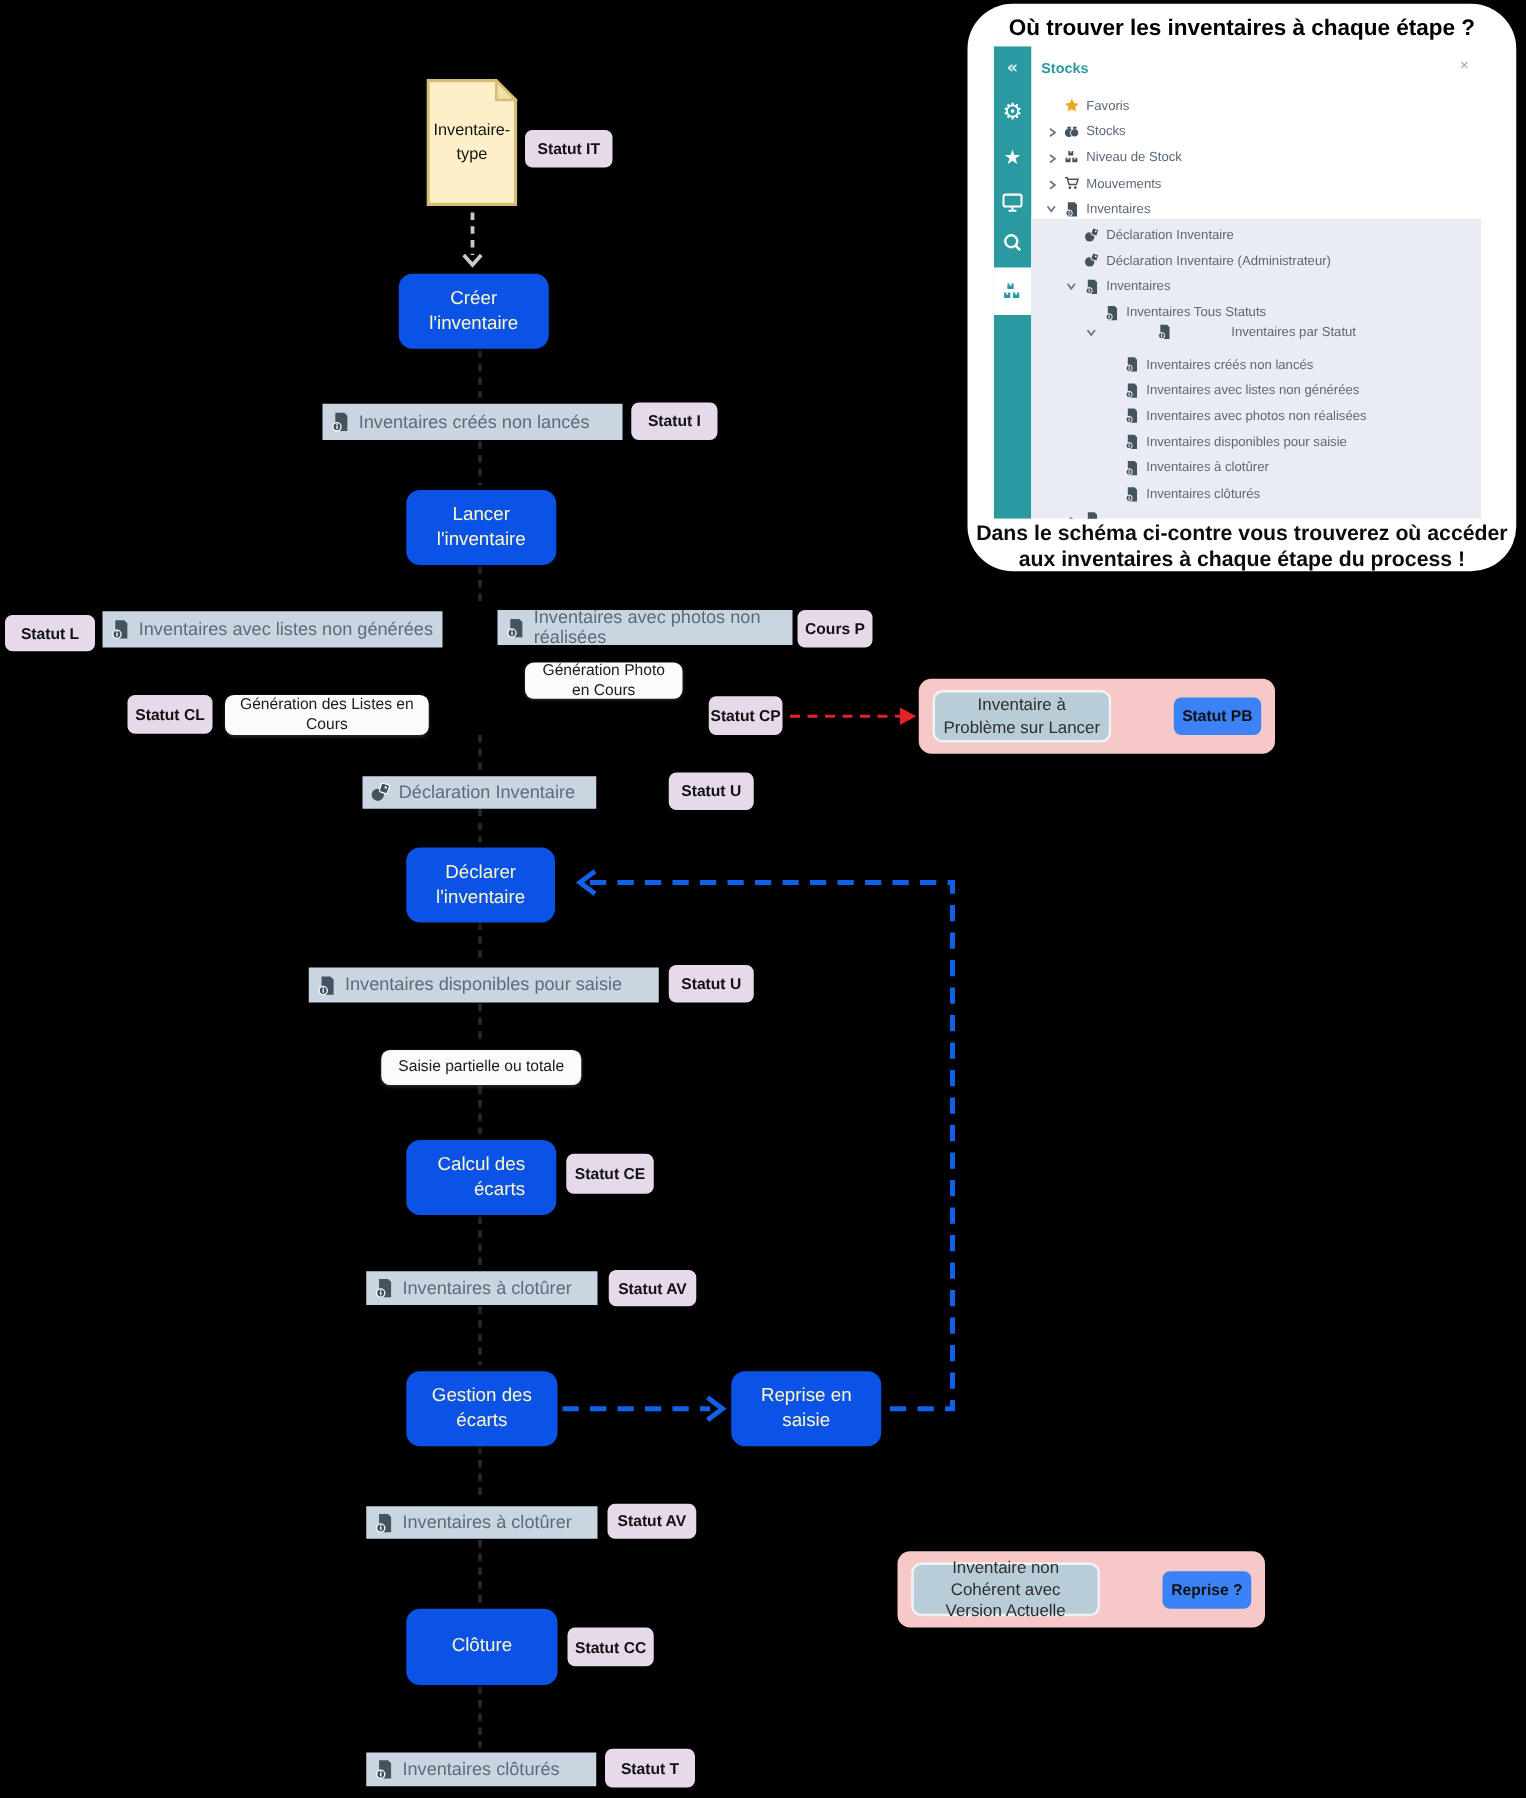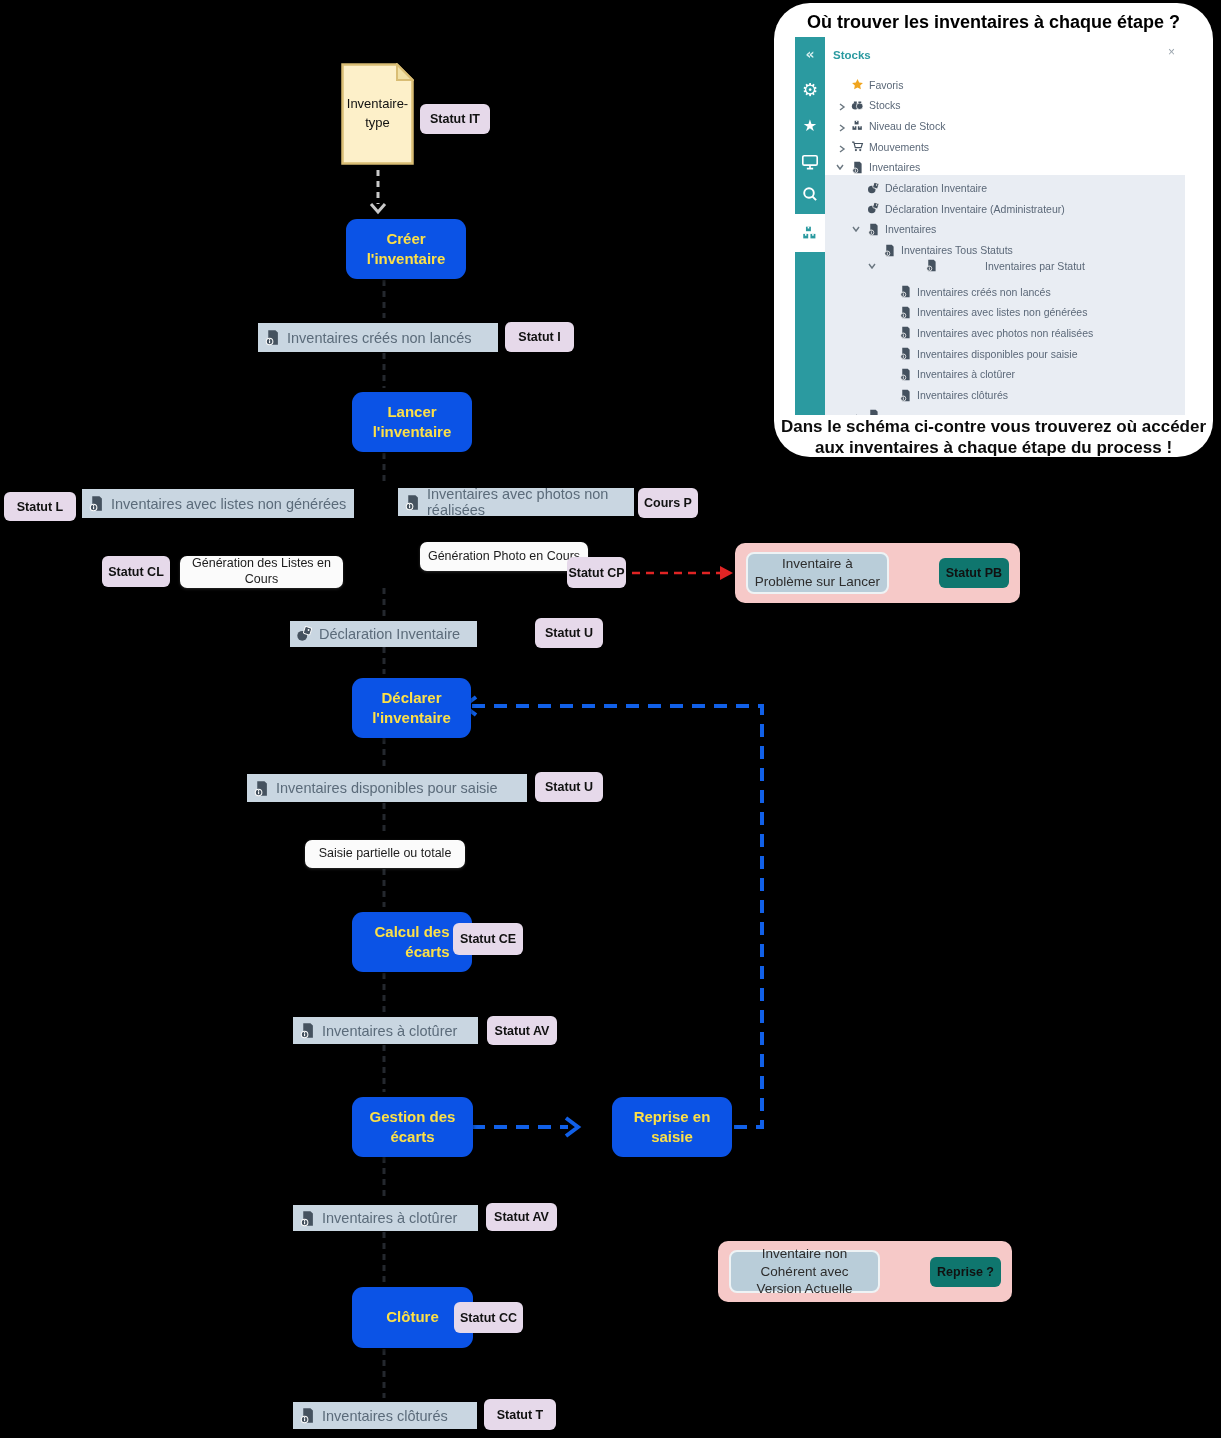--- a/index.html
+++ b/index.html
@@ -2,42 +2,42 @@
 <html style="--blue: #0b53e6; --teal: #2b9aa0; --barbg: #c9d6e1; --bartx: #5b6b7a; --badge: #e6d9ea; --alert: #f6c9c8; --alertin: #b9cdd9; --hl: #e9edf3;"><head>
 <meta charset="utf-8">
 <style>
   html,body{margin:0;padding:0;background:#000;}
   body{width:1221px;height:1438px;position:relative;overflow:hidden;
        font-family:"Liberation Sans",sans-serif;}
   #stage{position:absolute;inset:0;}
   #connectors{position:absolute;left:0;top:0;z-index:1;}
   #flow{position:absolute;inset:0;z-index:2;}
   .node{position:absolute;box-sizing:border-box;}
-  .node.action{background:var(--blue);border-radius:11px;color:#fde047;font-weight:bold;
+  .node.action{background:var(--blue);border-radius:11px;color:#fef9c3;font-weight:normal;
     font-size:15px;line-height:1.35;display:flex;align-items:center;justify-content:center;
-    text-align:center;white-space:pre-line;box-shadow:0 2px 4px rgba(0,0,0,.6);margin-left:27px;}
+    text-align:center;white-space:pre-line;box-shadow:0 2px 4px rgba(0,0,0,.6);}
   .node.queue{background:var(--barbg);color:var(--bartx);font-size:14.5px;
     display:flex;align-items:center;gap:6px;padding-left:6px;}
   .qicon{width:17px;height:17px;flex:0 0 17px;display:inline-flex;}
   .qicon svg{width:100%;height:100%;}
   .node.badge{background:var(--badge);border-radius:6px;color:#111;font-size:12.5px;
     font-weight:bold;display:flex;align-items:center;justify-content:center;text-align:center;}
   .node.process{background:#fbfbfb;border-radius:7px;color:#1c1c1c;font-size:12.5px;
     display:flex;align-items:center;justify-content:center;text-align:center;line-height:1.25;
     padding:2px 6px;box-shadow:0 1px 3px rgba(120,120,120,.35);}
   .node.note{background:transparent;}
   .note-svg{position:absolute;inset:0;}
   .note-label{position:absolute;inset:0;display:flex;align-items:center;justify-content:center;
     text-align:center;font-size:13px;color:#111;white-space:pre-line;line-height:1.45;}
   .node.alert{background:var(--alert);border-radius:10px;display:flex;align-items:center;
     gap:9px;padding:9px 11px;}
   .alert-inner{flex:1;background:var(--alertin);border:2px solid #eef3f5;border-radius:8px;
     color:#2d2d2d;font-size:13.5px;text-align:center;line-height:1.3;padding:3px 6px;
     align-self:stretch;display:flex;align-items:center;justify-content:center;}
-  .alert-badge{background:#0f766e;border-radius:6px;font-size:12.5px;font-weight:bold;color:#111;
+  .alert-badge{background:#3b82f6;border-radius:6px;font-size:12.5px;font-weight:bold;color:#111;
     padding:8px 7px;white-space:nowrap;margin-left:41px;}
 
   
   #panel{position:absolute;left:774px;top:3px;width:439px;height:454px;background:#fff;
     border-radius:36px;z-index:3;}
   #panel-title{position:absolute;top:9px;left:0;right:0;text-align:center;font-size:18px;
     font-weight:bold;color:#000000;}
   #shot{position:absolute;left:21px;top:34px;width:390px;height:378px;background:#fff;
     overflow:hidden;}
   #side{position:absolute;left:0;top:0;width:30px;height:100%;background:var(--teal);}
@@ -132,21 +132,21 @@
             <circle cx="5.9" cy="13.2" r="3.5" fill="#45525f" stroke="#fff" stroke-width="1.1"></circle>
             <rect x="5.35" y="12" width="1.15" height="3" fill="#fff"></rect>
             <rect x="5.35" y="10.5" width="1.15" height="1.1" fill="#fff"></rect>
           </svg>
         </span>
         <span>Inventaires avec photos non réalisées</span>
       </div>
       <div class="node badge" style="left: 638px; top: 488px; width: 60px; height: 30px;">Cours P</div>
       <div class="node badge" style="left: 102px; top: 556px; width: 68px; height: 31px;">Statut CL</div>
       <div class="node process" style="left: 180px; top: 556px; width: 163px; height: 32px;">Génération des Listes en Cours</div>
-      <div class="node process" style="left: 420px; top: 542px; width: 168px; height: 29px;">Génération Photo en Cours</div>
+      <div class="node process" style="left: 420px; top: 530px; width: 126px; height: 29px;">Génération Photo en Cours</div>
       <div class="node badge" style="left: 567px; top: 557px; width: 59px; height: 31px;">Statut CP</div>
       <div class="node alert" style="left: 735px; top: 543px; width: 285px; height: 60px;">
         <div class="alert-inner">Inventaire à Problème sur Lancer</div>
         <div class="alert-badge">Statut PB</div>
       </div>
       <div class="node queue" style="left: 290px; top: 621px; width: 187px; height: 26px;">
         <span class="qicon">
           <svg viewBox="0 0 18 18">
             <circle cx="6.6" cy="10.4" r="5.2" fill="#45525f"></circle>
             <g transform="rotate(18 12 6)">

